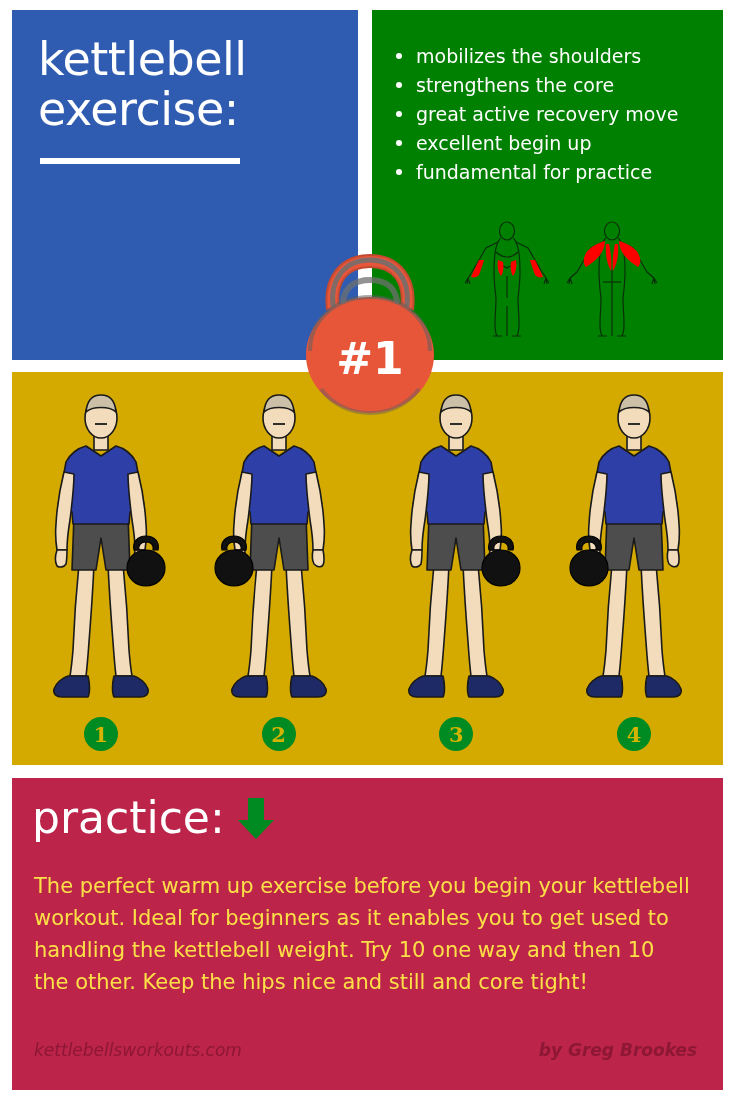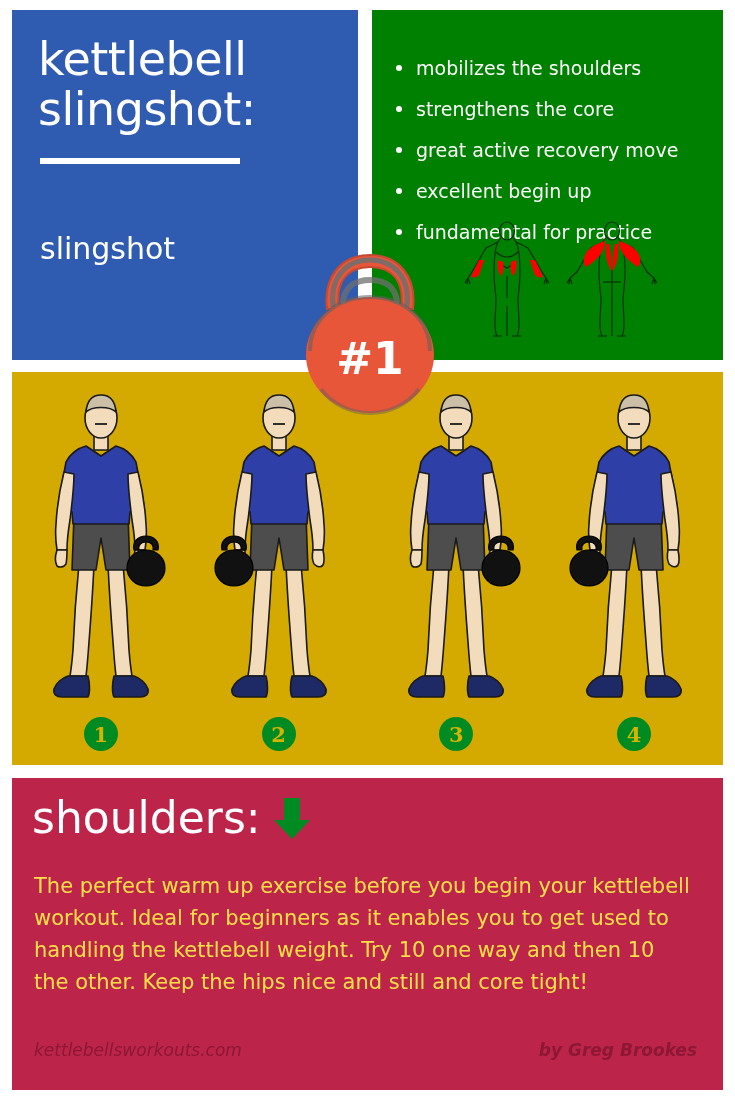--- a/index.html
+++ b/index.html
@@ -34,21 +34,21 @@
   .panel-green{
     position:absolute;left:372px;top:10px;width:351px;height:350px;
     background:#008000;
   }
   .benefits{
     position:absolute;left:18px;top:32px;width:320px;
     margin:0;padding:0;list-style:none;
   }
   .benefits li{
     color:#ffffff;font-size:19px;line-height:29px;
-    padding-left:26px;position:relative;margin-top:12px;
+    padding-left:26px;position:relative;
   }
   .benefits li .dot{
     position:absolute;left:6px;top:11px;width:6px;height:6px;
     border-radius:50%;background:#ffffff;
   }
   .anatomy{
     position:absolute;left:90px;top:210px;width:250px;height:120px;
   }
 
   
@@ -111,24 +111,23 @@
   }
 </style>
 </head>
 <body>
 
 <div class="poster">
 
   <div class="panel-blue">
     <div class="title-main">
       <div>kettlebell</div>
-      <div>slingshot:</div>
+      <div>exercise:</div>
     </div>
     <div class="title-rule"></div>
-    <div class="title-sub">slingshot</div>
   </div>
 
   <div class="panel-green">
     <ul class="benefits">
       <li>
         <span class="dot"></span>
         <span>mobilizes the shoulders</span>
       </li>
       <li>
         <span class="dot"></span>
@@ -331,21 +330,21 @@
         <div class="step-badge">3</div>
       </div>
       <div class="badge-slot">
         <div class="step-badge">4</div>
       </div>
     </div>
   </div>
 
   <div class="panel-red">
     <div class="practice-head">
-      <span class="practice-label">shoulders:</span>
+      <span class="practice-label">practice:</span>
       <svg class="arrow-down" width="46" height="48" viewBox="0 0 46 48">
         <path d="M15,4 L31,4 L31,26 L41,26 L23,45 L5,26 L15,26 Z" fill="#008a22"></path>
       </svg>
     </div>
     <div class="practice-body">The perfect warm up exercise before you begin your kettlebell workout. Ideal for beginners as it enables you to get used to handling the kettlebell weight. Try 10 one way and then 10 the other. Keep the hips nice and still and core tight!</div>
     <div class="footer-left">kettlebellsworkouts.com</div>
     <div class="footer-right">by Greg Brookes</div>
   </div>
 
 </div>

